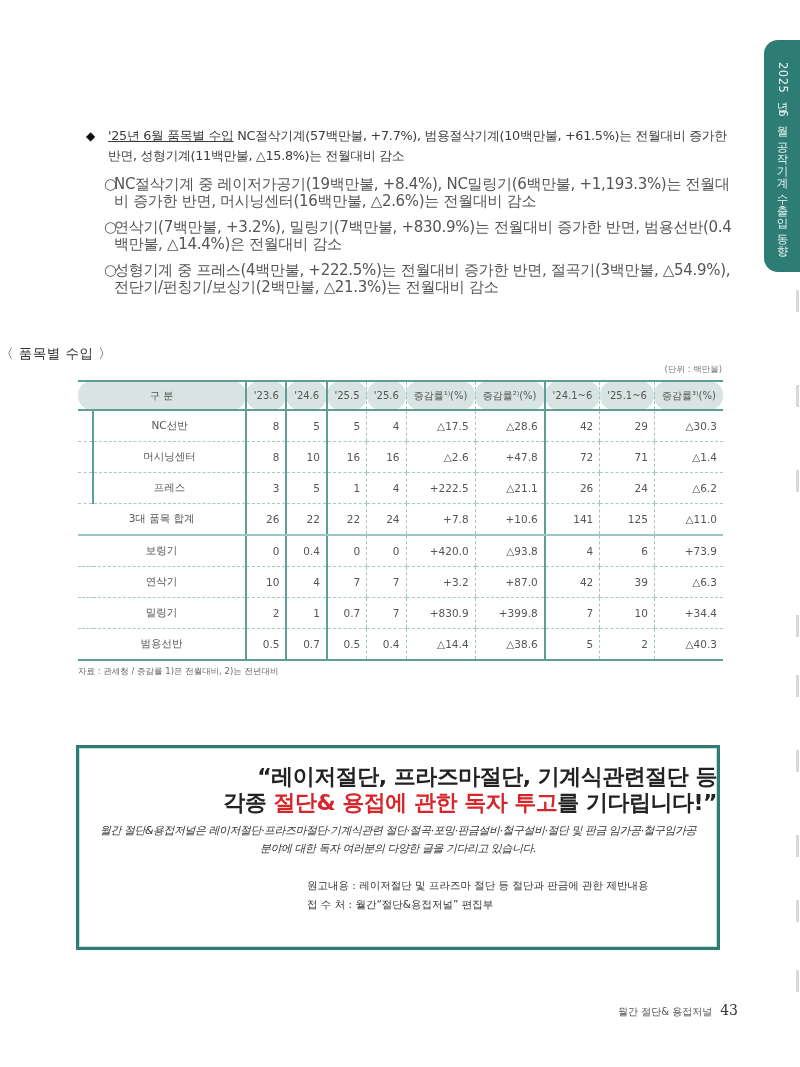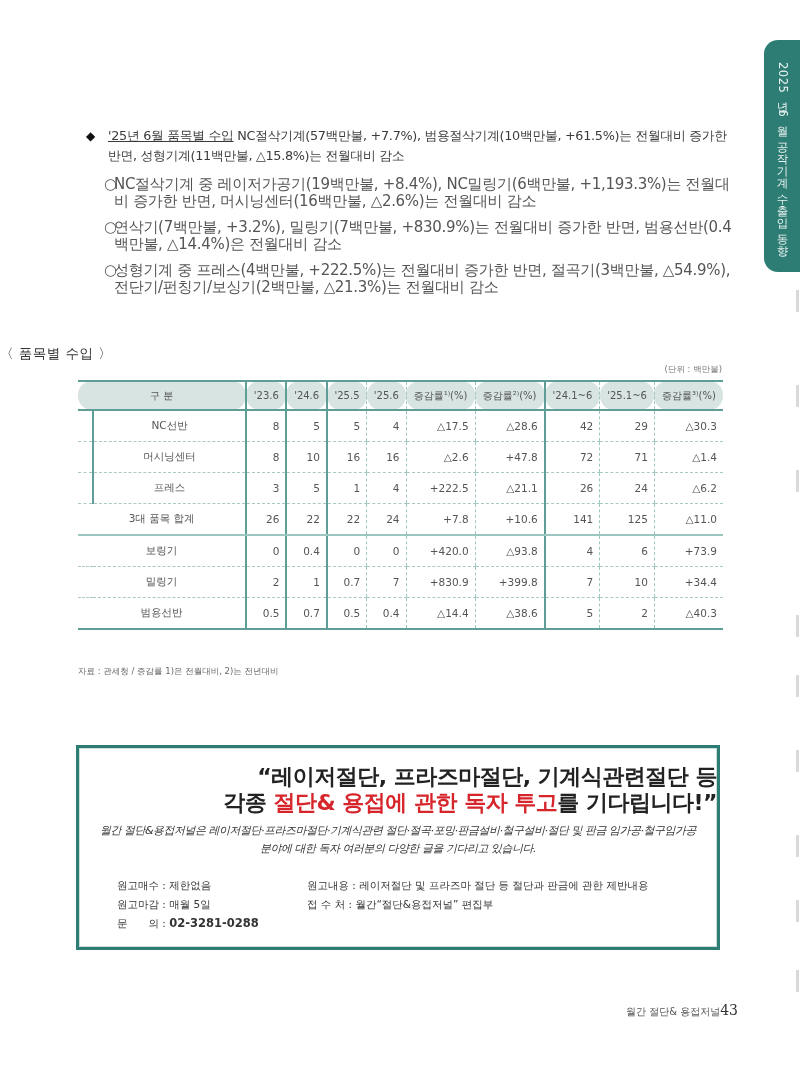--- a/index.html
+++ b/index.html
@@ -72,21 +72,21 @@
   .notice h2 .red { color: #d7262b; }
   .notice .desc {
     margin: 6px 20px 0 20px; text-align: center; font-size: 11px; line-height: 18px;
     color: #333; font-style: italic; letter-spacing: -0.5px;
   }
   .notice .info { position: absolute; left: 38px; top: 128px; font-size: 10.5px; line-height: 19px; color: #333; }
   .notice .info2 { position: absolute; left: 228px; top: 128px; font-size: 10.5px; line-height: 19px; color: #333; }
   .notice .phone { font-size: 11.5px; font-weight: bold; }
 
   .footer { position: absolute; right: 62px; top: 1002px; font-size: 10px; color: #555; }
-  .footer .pnum { font-family: "DejaVu Serif", "Liberation Serif", serif; font-size: 14px; color: #333; }
+  .footer .pnum { font-family: "DejaVu Serif", "Liberation Serif", serif; font-size: 14px; color: #333; margin-left: 8px; }
 </style>
 </head>
 <body>
 
 <div class="side-tab">
   <span>2025년 6월 공작기계 수출입 동향</span>
 </div>
 <div class="edge-ticks">
   <i style="top:0px"></i>
     <i style="top:95px"></i>
@@ -186,20 +186,32 @@
       <td class="thick">0.4</td>
       <td class="thick">0</td>
       <td>0</td>
       <td>+420.0</td>
       <td>△93.8</td>
       <td class="thick">4</td>
       <td>6</td>
       <td>+73.9</td>
     </tr>
     <tr>
+      <td colspan="2" class="label">연삭기</td>
+      <td class="thick">10</td>
+      <td class="thick">4</td>
+      <td class="thick">7</td>
+      <td>7</td>
+      <td>+3.2</td>
+      <td>+87.0</td>
+      <td class="thick">42</td>
+      <td>39</td>
+      <td>△6.3</td>
+    </tr>
+    <tr>
       <td colspan="2" class="label">밀링기</td>
       <td class="thick">2</td>
       <td class="thick">1</td>
       <td class="thick">0.7</td>
       <td>7</td>
       <td>+830.9</td>
       <td>+399.8</td>
       <td class="thick">7</td>
       <td>10</td>
       <td>+34.4</td>
@@ -220,25 +232,20 @@
 </table>
 
 <div class="source">자료 : 관세청 / 증감률 1)은 전월대비, 2)는 전년대비</div>
 
 <div class="notice">
   <h2>
     <span>“레이저절단, 프라즈마절단, 기계식관련절단 등</span><br>
     <span>각종 </span><span class="red">절단&amp; 용접에 관한 독자 투고</span><span>를 기다립니다!”</span>
   </h2>
   <div class="desc">월간 절단&amp;용접저널은 레이저절단·프라즈마절단·기계식관련 절단·절곡·포밍·판금설비·철구설비·절단 및 판금 임가공·철구임가공 분야에 대한 독자 여러분의 다양한 글을 기다리고 있습니다.</div>
-  <div class="info">
-    <div>원고매수 : 제한없음</div>
-    <div>원고마감 : 매월 5일</div>
-    <div><span>문　　의 : </span><span class="phone">02-3281-0288</span></div>
-  </div>
   <div class="info2">
     <div>원고내용 : 레이저절단 및 프라즈마 절단 등 절단과 판금에 관한 제반내용</div>
     <div>접 수 처 : 월간“절단&amp;용접저널” 편집부</div>
   </div>
 </div>
 
 <div class="footer">
   <span>월간 절단&amp; 용접저널</span><span class="pnum">43</span>
 </div>
 

